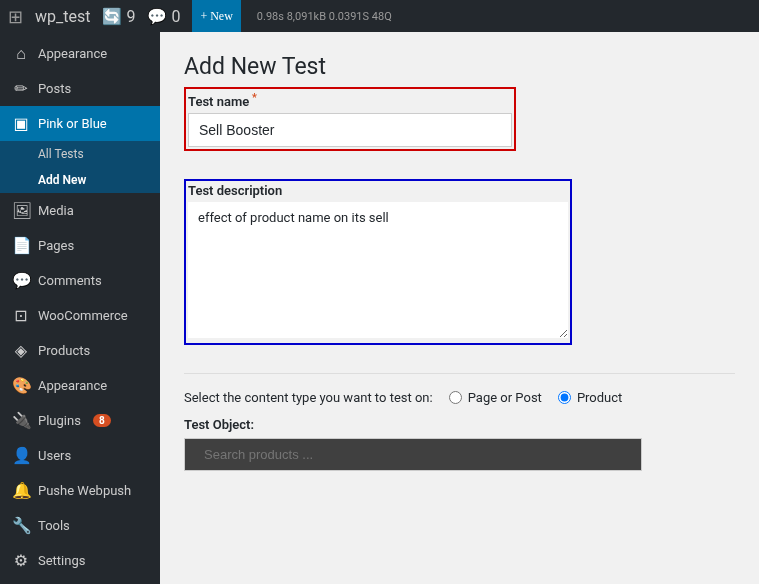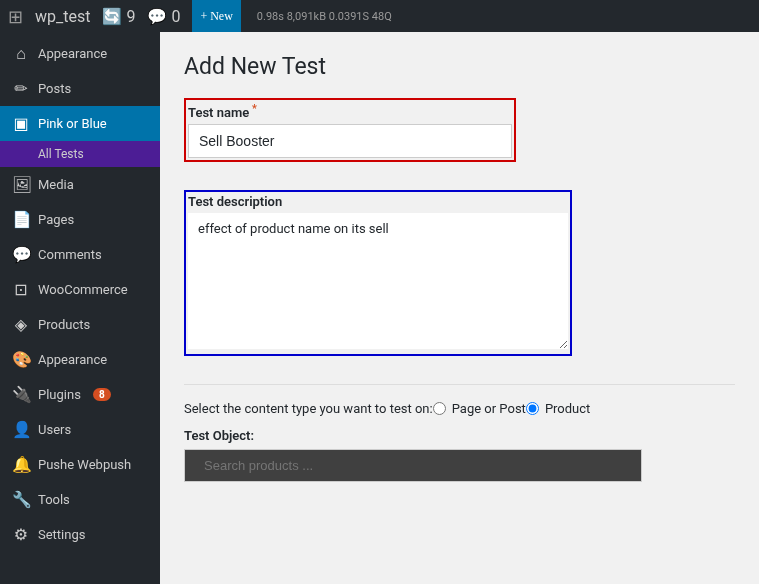--- a/index.html
+++ b/index.html
@@ -37,21 +37,21 @@
       align-items: center;
       gap: 8px;
       padding: 8px 12px;
       color: #ccc;
       cursor: pointer;
       font-size: 13px;
       white-space: nowrap;
     }
     .sidebar-item.active { background: #0073aa; color: #fff; }
     .sidebar-item .icon { font-size: 16px; width: 18px; text-align: center; flex-shrink: 0; }
-    .sidebar-submenu { background: #4c1d95; }
+    .sidebar-submenu { background: #0c4a6e; }
     .sidebar-submenu-item {
       display: block;
       padding: 6px 12px 6px 38px;
       color: #ccc;
       cursor: pointer;
       font-size: 12px;
     }
     .sidebar-submenu-item.active { color: #fff; font-weight: 600; }
     .sidebar-badge {
       background: #d54e21;
@@ -67,21 +67,21 @@
     #main {
       flex: 1;
       background: #f1f1f1;
       overflow-y: auto;
       padding: 20px 24px;
     }
     .page-title {
       font-size: 23px;
       font-weight: 400;
       color: #23282d;
-      margin-bottom: 16px;
+      margin-bottom: 5px;
       line-height: 1.3;
     }
 
     
     .field-group { margin-bottom: 28px; }
     .field-label {
       display: block;
       font-size: 13px;
       font-weight: 600;
       color: #23282d;
@@ -118,21 +118,21 @@
     .field-wrapper-blue {
       border: 2px solid #0000cc;
       padding: 2px;
       display: inline-block;
     }
 
     
     .content-type-row {
       display: flex;
       align-items: center;
-      gap: 0;
+      gap: 16px;
       margin: 16px 0 12px 0;
       font-size: 13px;
       color: #23282d;
     }
     .radio-group { display: flex; align-items: center; gap: 6px; }
     .radio-group label { cursor: pointer; color: #23282d; }
 
     .test-object-label {
       font-size: 13px;
       font-weight: 600;
@@ -182,20 +182,21 @@
         <span>Posts</span>
       </div>
 
       <div class="sidebar-item active">
         <span class="icon">▣</span>
         <span>Pink or Blue</span>
       </div>
 
       <div class="sidebar-submenu">
         <span class="sidebar-submenu-item">All Tests</span>
+        <span class="sidebar-submenu-item active">Add New</span>
       </div>
 
       <div class="sidebar-item">
         <span class="icon">🖼</span>
         <span>Media</span>
       </div>
 
       <div class="sidebar-item">
         <span class="icon">📄</span>
         <span>Pages</span>

